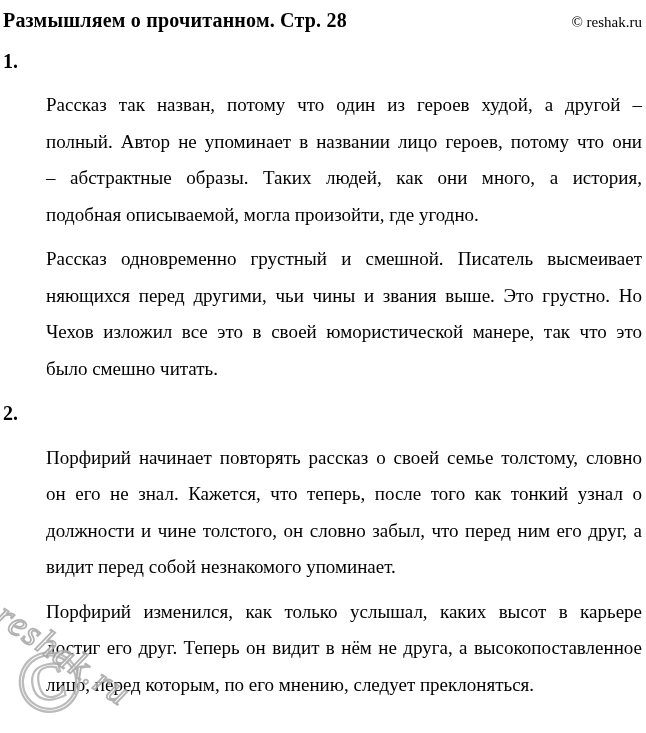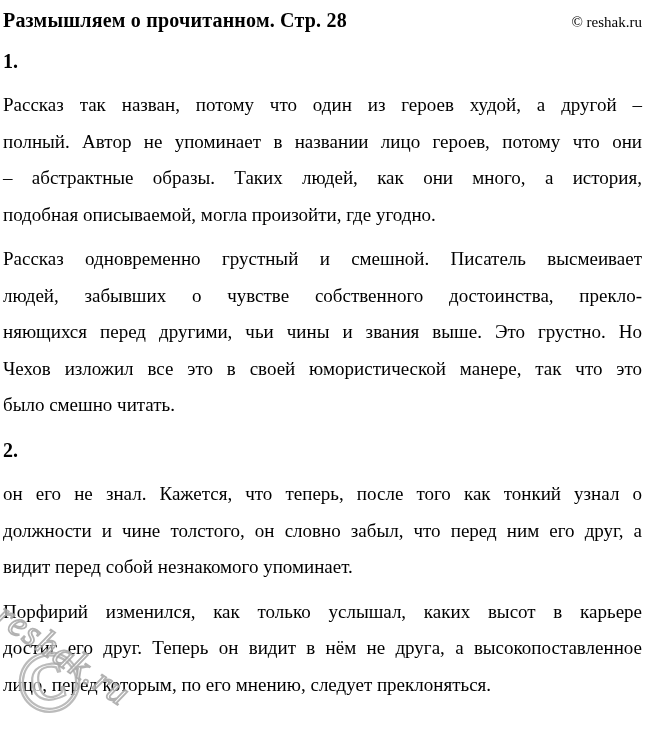--- a/index.html
+++ b/index.html
@@ -20,20 +20,21 @@
 
   .sec-num {
     font-weight: bold; font-size: 20px;
     line-height: 36.5px; margin-bottom: 8px;
   }
   .para { margin: 0 0 8px 0; }
   .ln {
     display: block; font-size: 19px; line-height: 36.5px;
     text-align: justify; text-align-last: justify;
     white-space: normal;
+    margin-left: 43px;
   }
   .ln.last { text-align-last: left; }
 
   
   .watermark {
     position: absolute; left: 0; top: 572px;
     width: 230px; height: 161px;
     pointer-events: none; user-select: none;
   }
   .wm-text {
@@ -66,31 +67,31 @@
 
     <p class="para">
       <span class="ln">Рассказ так назван, потому что один из героев худой, а другой –</span>
       <span class="ln">полный. Автор не упоминает в названии лицо героев, потому что они</span>
       <span class="ln">– абстрактные образы. Таких людей, как они много, а история,</span>
       <span class="ln last">подобная описываемой, могла произойти, где угодно.</span>
     </p>
 
     <p class="para">
       <span class="ln">Рассказ одновременно грустный и смешной. Писатель высмеивает</span>
-      <span class="ln">людей, забывших о чувстве собственного достоинства, прекло-</span>
       <span class="ln">няющихся перед другими, чьи чины и звания выше. Это грустно. Но</span>
       <span class="ln">Чехов изложил все это в своей юмористической манере, так что это</span>
       <span class="ln last">было смешно читать.</span>
     </p>
   </div>
 
   <div class="section">
     <div class="sec-num">2.</div>
 
     <p class="para">
+      <span class="ln">Порфирий начинает повторять рассказ о своей семье толстому, словно</span>
       <span class="ln">он его не знал. Кажется, что теперь, после того как тонкий узнал о</span>
       <span class="ln">должности и чине толстого, он словно забыл, что перед ним его друг, а</span>
       <span class="ln last">видит перед собой незнакомого упоминает.</span>
     </p>
 
     <p class="para">
       <span class="ln">Порфирий изменился, как только услышал, каких высот в карьере</span>
       <span class="ln">достиг его друг. Теперь он видит в нём не друга, а высокопоставленное</span>
       <span class="ln last">лицо, перед которым, по его мнению, следует преклоняться.</span>
     </p>

